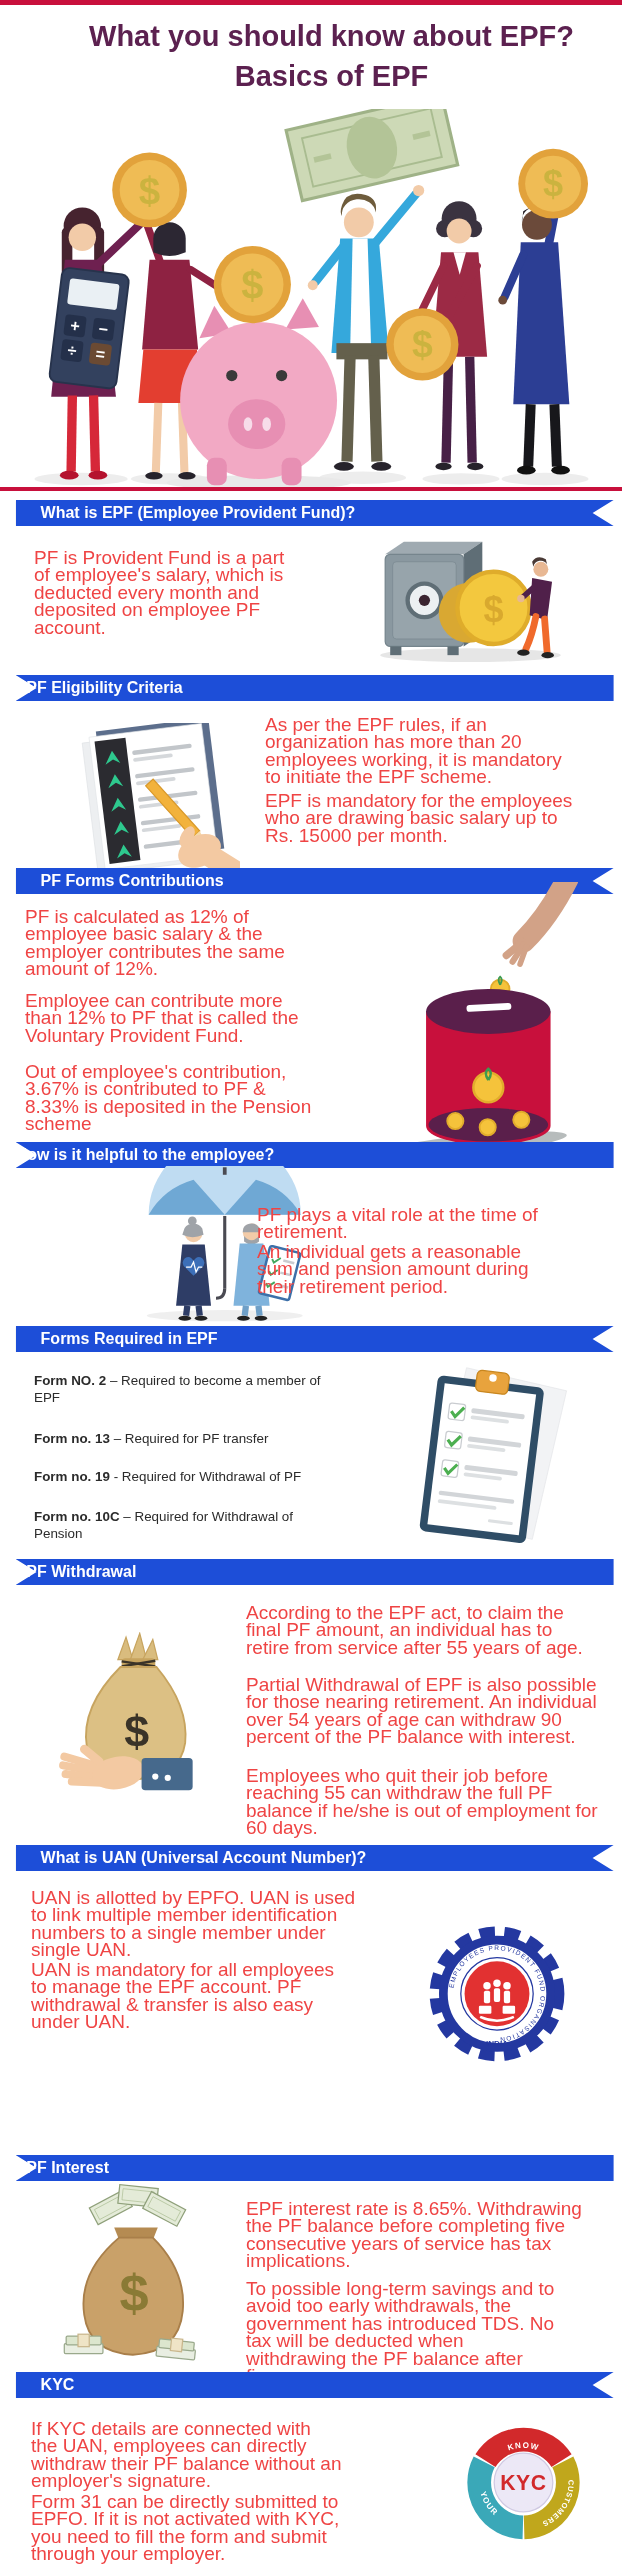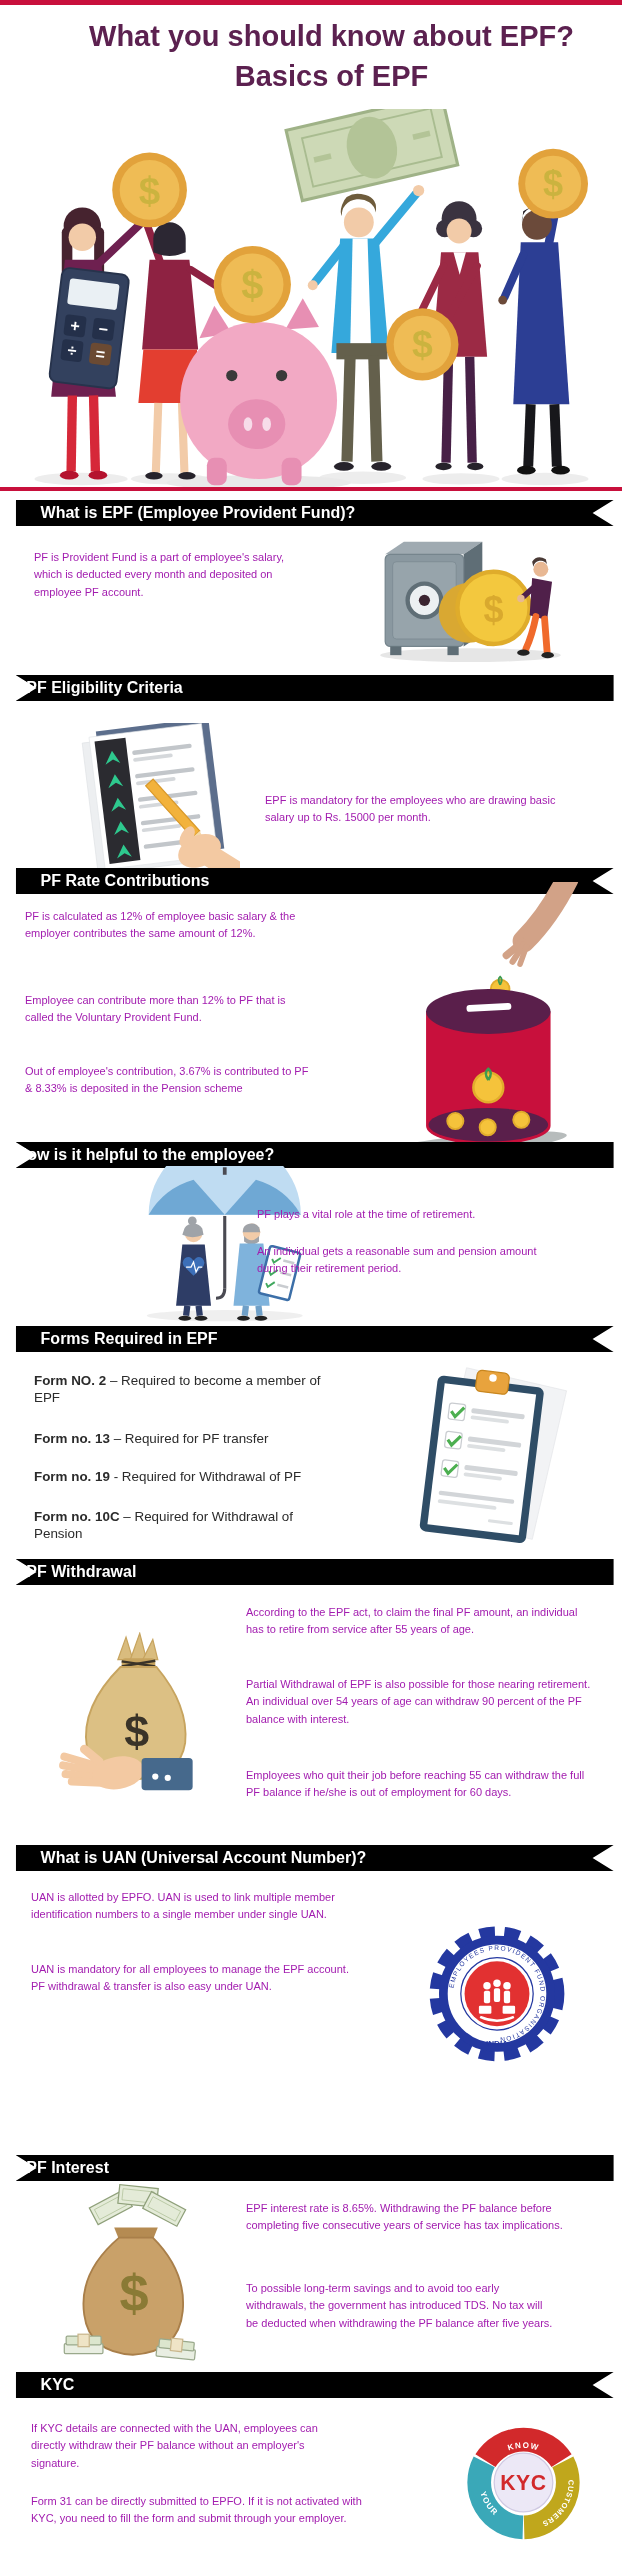--- a/index.html
+++ b/index.html
@@ -3,28 +3,28 @@
 <meta charset="utf-8">
 <style>
   html,body{margin:0;padding:0;background:#ffffff;}
   .page{position:relative;width:623px;height:2576px;background:#ffffff;overflow:hidden;
         font-family:"Liberation Sans",sans-serif;}
   .topbar{position:absolute;top:0;left:0;width:100%;height:5px;background:#C8103C;}
   .divider{position:absolute;left:0;width:100%;height:4.4px;background:#C8103C;}
   .title{position:absolute;top:16px;left:0;width:100%;text-align:center;color:#5C2150;
          font-weight:bold;font-size:29px;line-height:40px;margin:0;}
   .title span{display:block;padding-left:40px;}
-  .banner{position:absolute;left:15.6px;width:598px;height:26px;background:#000000;color:#ffffff;
+  .banner{position:absolute;left:15.6px;width:598px;height:26px;background:#1d4ed8;color:#ffffff;
           font-weight:bold;font-size:16px;line-height:26px;box-sizing:border-box;
           filter:drop-shadow(0 1.9px 1.2px rgba(0,0,0,0.28));}
   .banner.notch-right{padding-left:25px;
           clip-path:polygon(0 0,100% 0,calc(100% - 21px) 50%,100% 100%,0 100%);}
   .banner.notch-left{text-align:left;padding-right:22px;
           clip-path:polygon(0 0,100% 0,100% 100%,0 100%,21px 50%);}
-  .para{position:absolute;color:#a21caf;font-size:11px;line-height:17.4px;}
+  .para{position:absolute;color:#ef4444;font-size:19px;line-height:17.4px;}
   .formline{position:absolute;color:#2B2B2B;font-size:13.4px;line-height:17px;}
   .formline b{font-weight:bold;}
   .art{position:absolute;}
 </style>
 </head>
 <body>
 
 <div class="page">
 
   <div class="topbar"></div>
@@ -242,24 +242,25 @@
       <rect x="-8" y="-98" width="16" height="112" fill="#F2B23C" stroke="#D9992B" stroke-width="2"></rect>
       <polygon points="-8,14 8,14 0,40" fill="#F5D9A9"></polygon>
       <circle cx="0" cy="38" r="4" fill="#3A3A3A"></circle>
     </g>
     <g>
       <path d="M225,215 L268,242" stroke="#F3C9A2" stroke-width="36" stroke-linecap="round"></path>
       <ellipse cx="205" cy="205" rx="36" ry="25" fill="#F3C9A2" transform="rotate(-25 205 205)"></ellipse>
       <ellipse cx="185" cy="182" rx="10" ry="18" fill="#F3C9A2" transform="rotate(30 185 182)"></ellipse>
     </g>
   </svg>
+  <div class="para" style="left:265px;top:716px;width:311px">As per the EPF rules, if an organization has more than 20 employees working, it is mandatory to initiate the EPF scheme.</div>
   <div class="para" style="left:265px;top:792px;width:311px">EPF is mandatory for the employees who are drawing basic salary up to Rs. 15000 per month.</div>
 
   <div class="banner notch-right" style="top:868px">
-    <span>PF Rate Contributions</span>
+    <span>PF Forms Contributions</span>
   </div>
   <div class="para" style="left:25px;top:908px;width:287px">PF is calculated as 12% of employee basic salary &amp; the employer contributes the same amount of 12%.</div>
   <div class="para" style="left:25px;top:992px;width:274px">Employee can contribute more than 12% to PF that is called the Voluntary Provident Fund.</div>
   <div class="para" style="left:25px;top:1063px;width:287px">Out of employee's contribution, 3.67% is contributed to PF &amp; 8.33% is deposited in the Pension scheme</div>
 
   <svg class="art" style="left:343px;top:882px" width="262" height="277" viewBox="0 0 420 445">
     <ellipse cx="195" cy="424" rx="165" ry="16" fill="#B7BCBC" transform="rotate(-6 195 424)"></ellipse>
     <path d="M360,-5 Q330,55 290,95" stroke="#D2A287" stroke-width="36" fill="none" stroke-linecap="round"></path>
     <path d="M288,96 L262,118" stroke="#D2A287" stroke-width="12" stroke-linecap="round"></path>
     <path d="M290,100 L272,128" stroke="#D2A287" stroke-width="10" stroke-linecap="round"></path>

